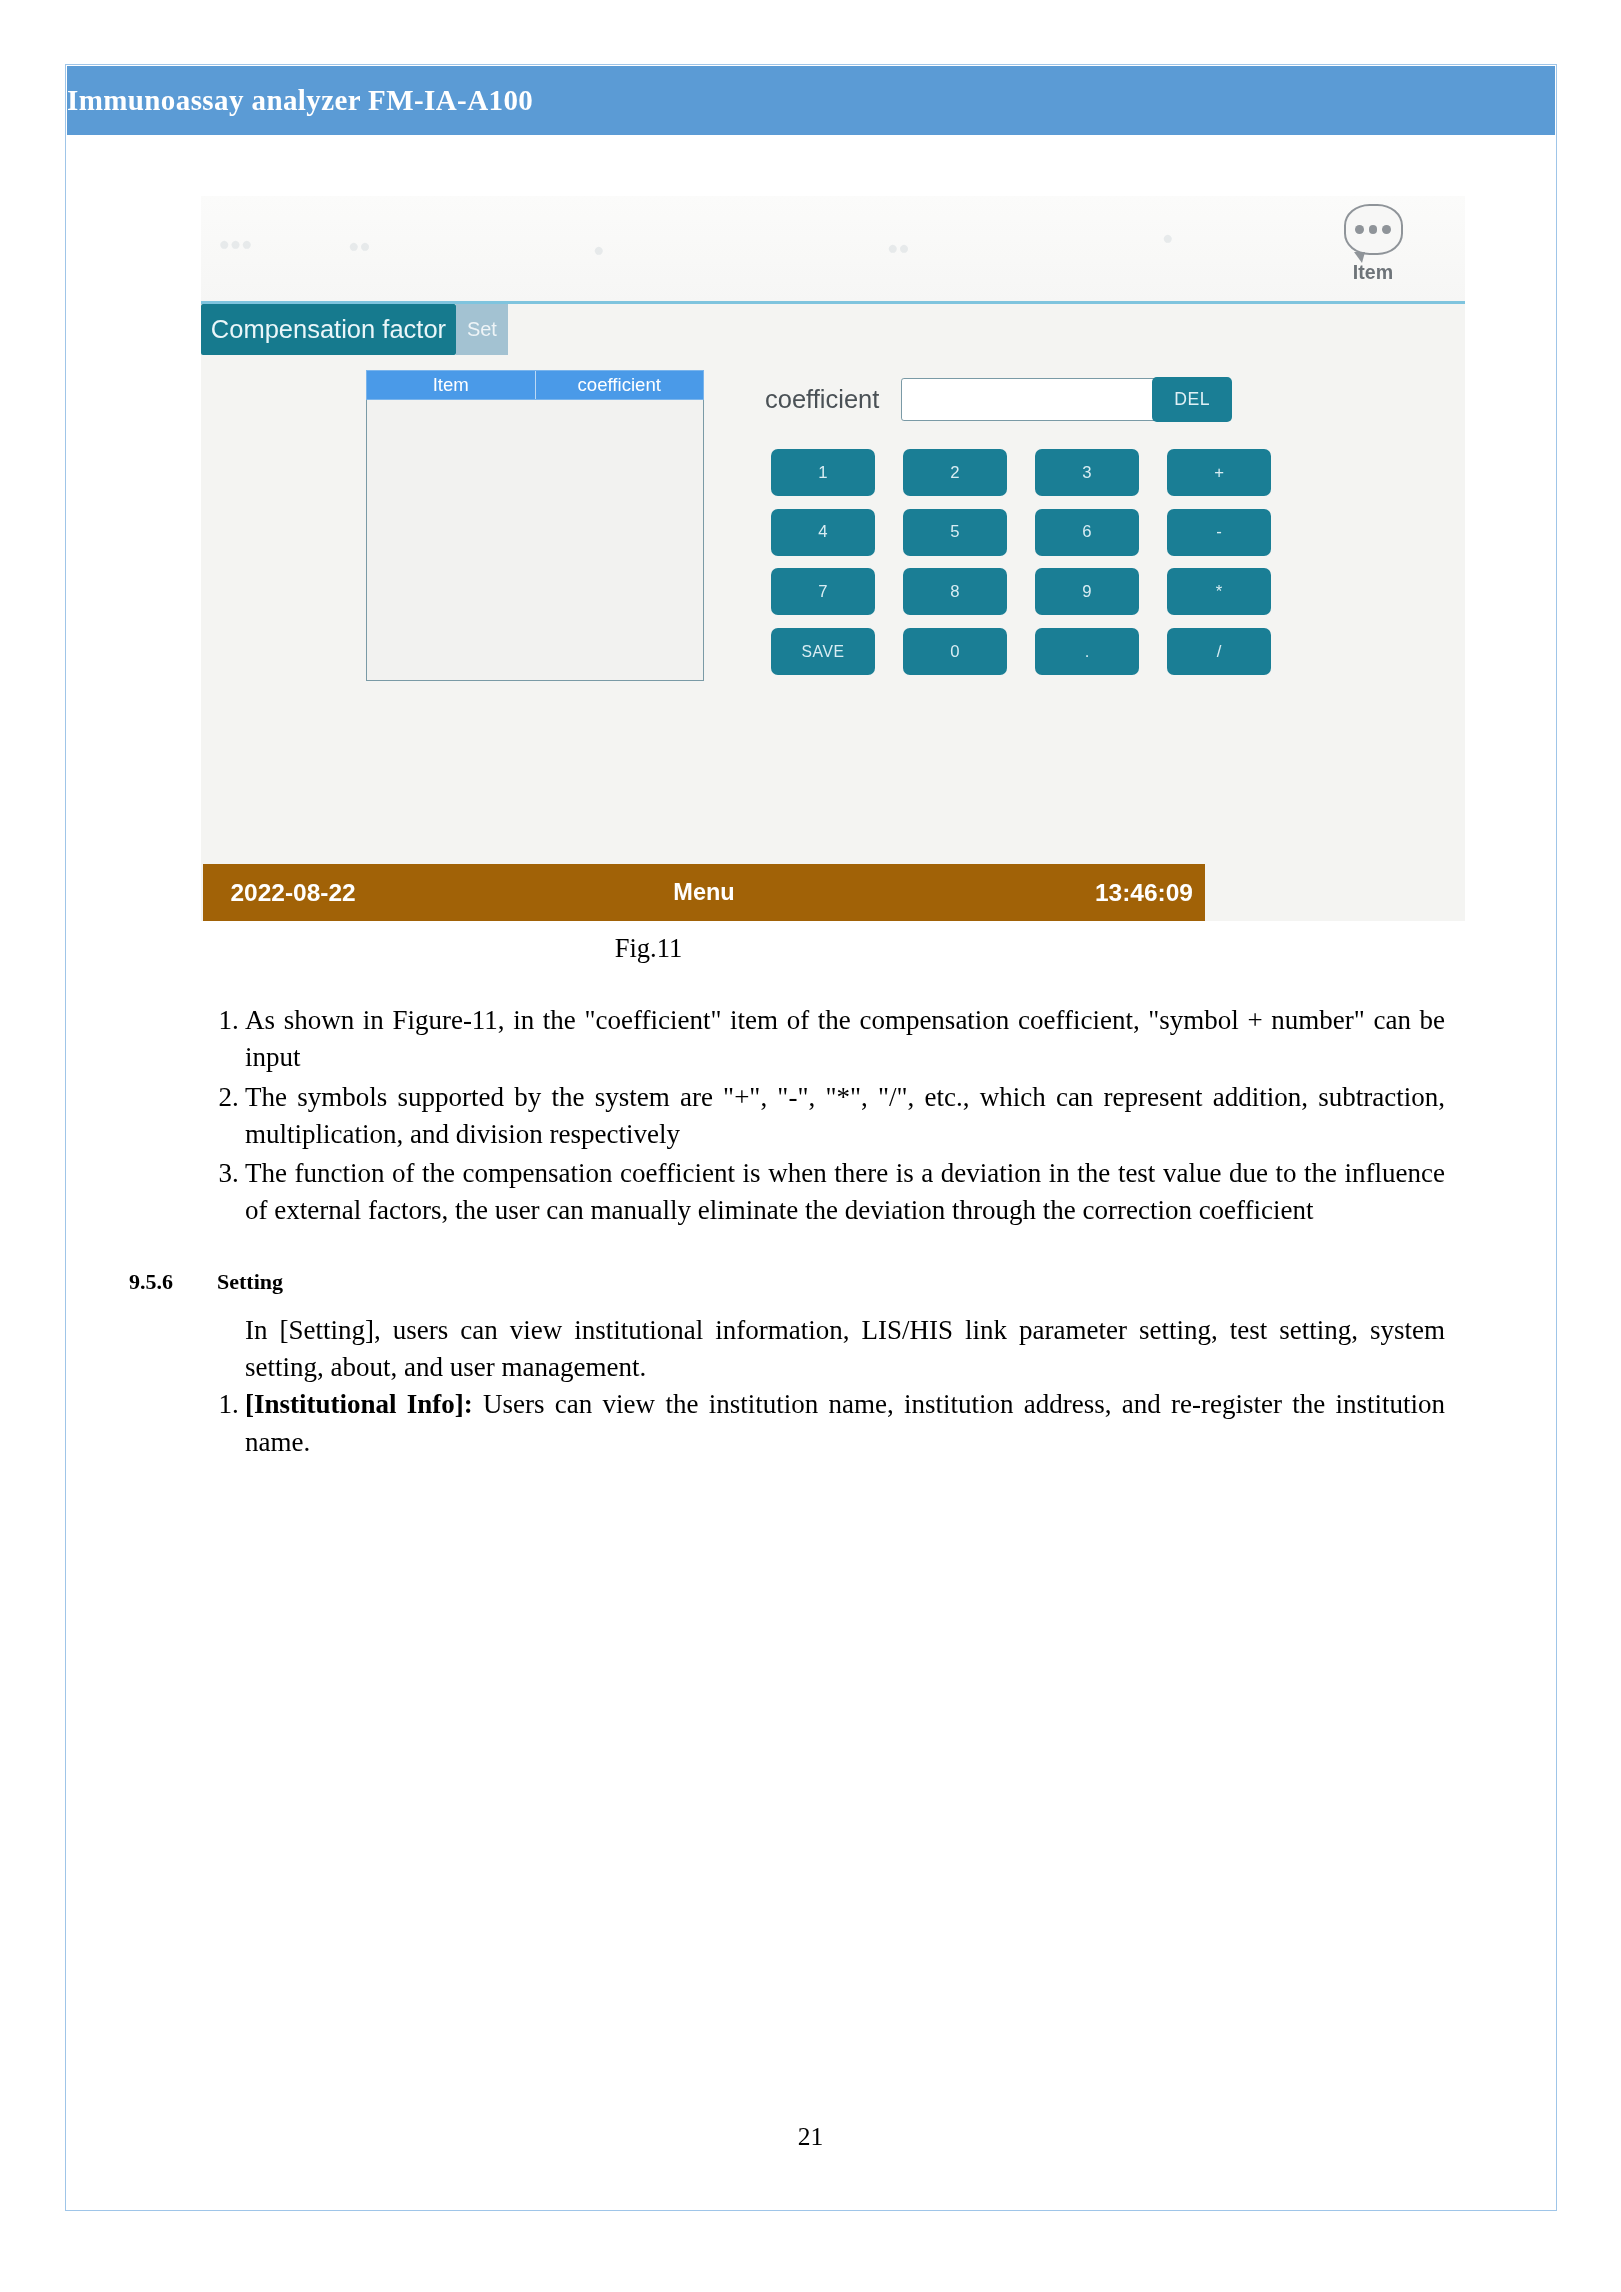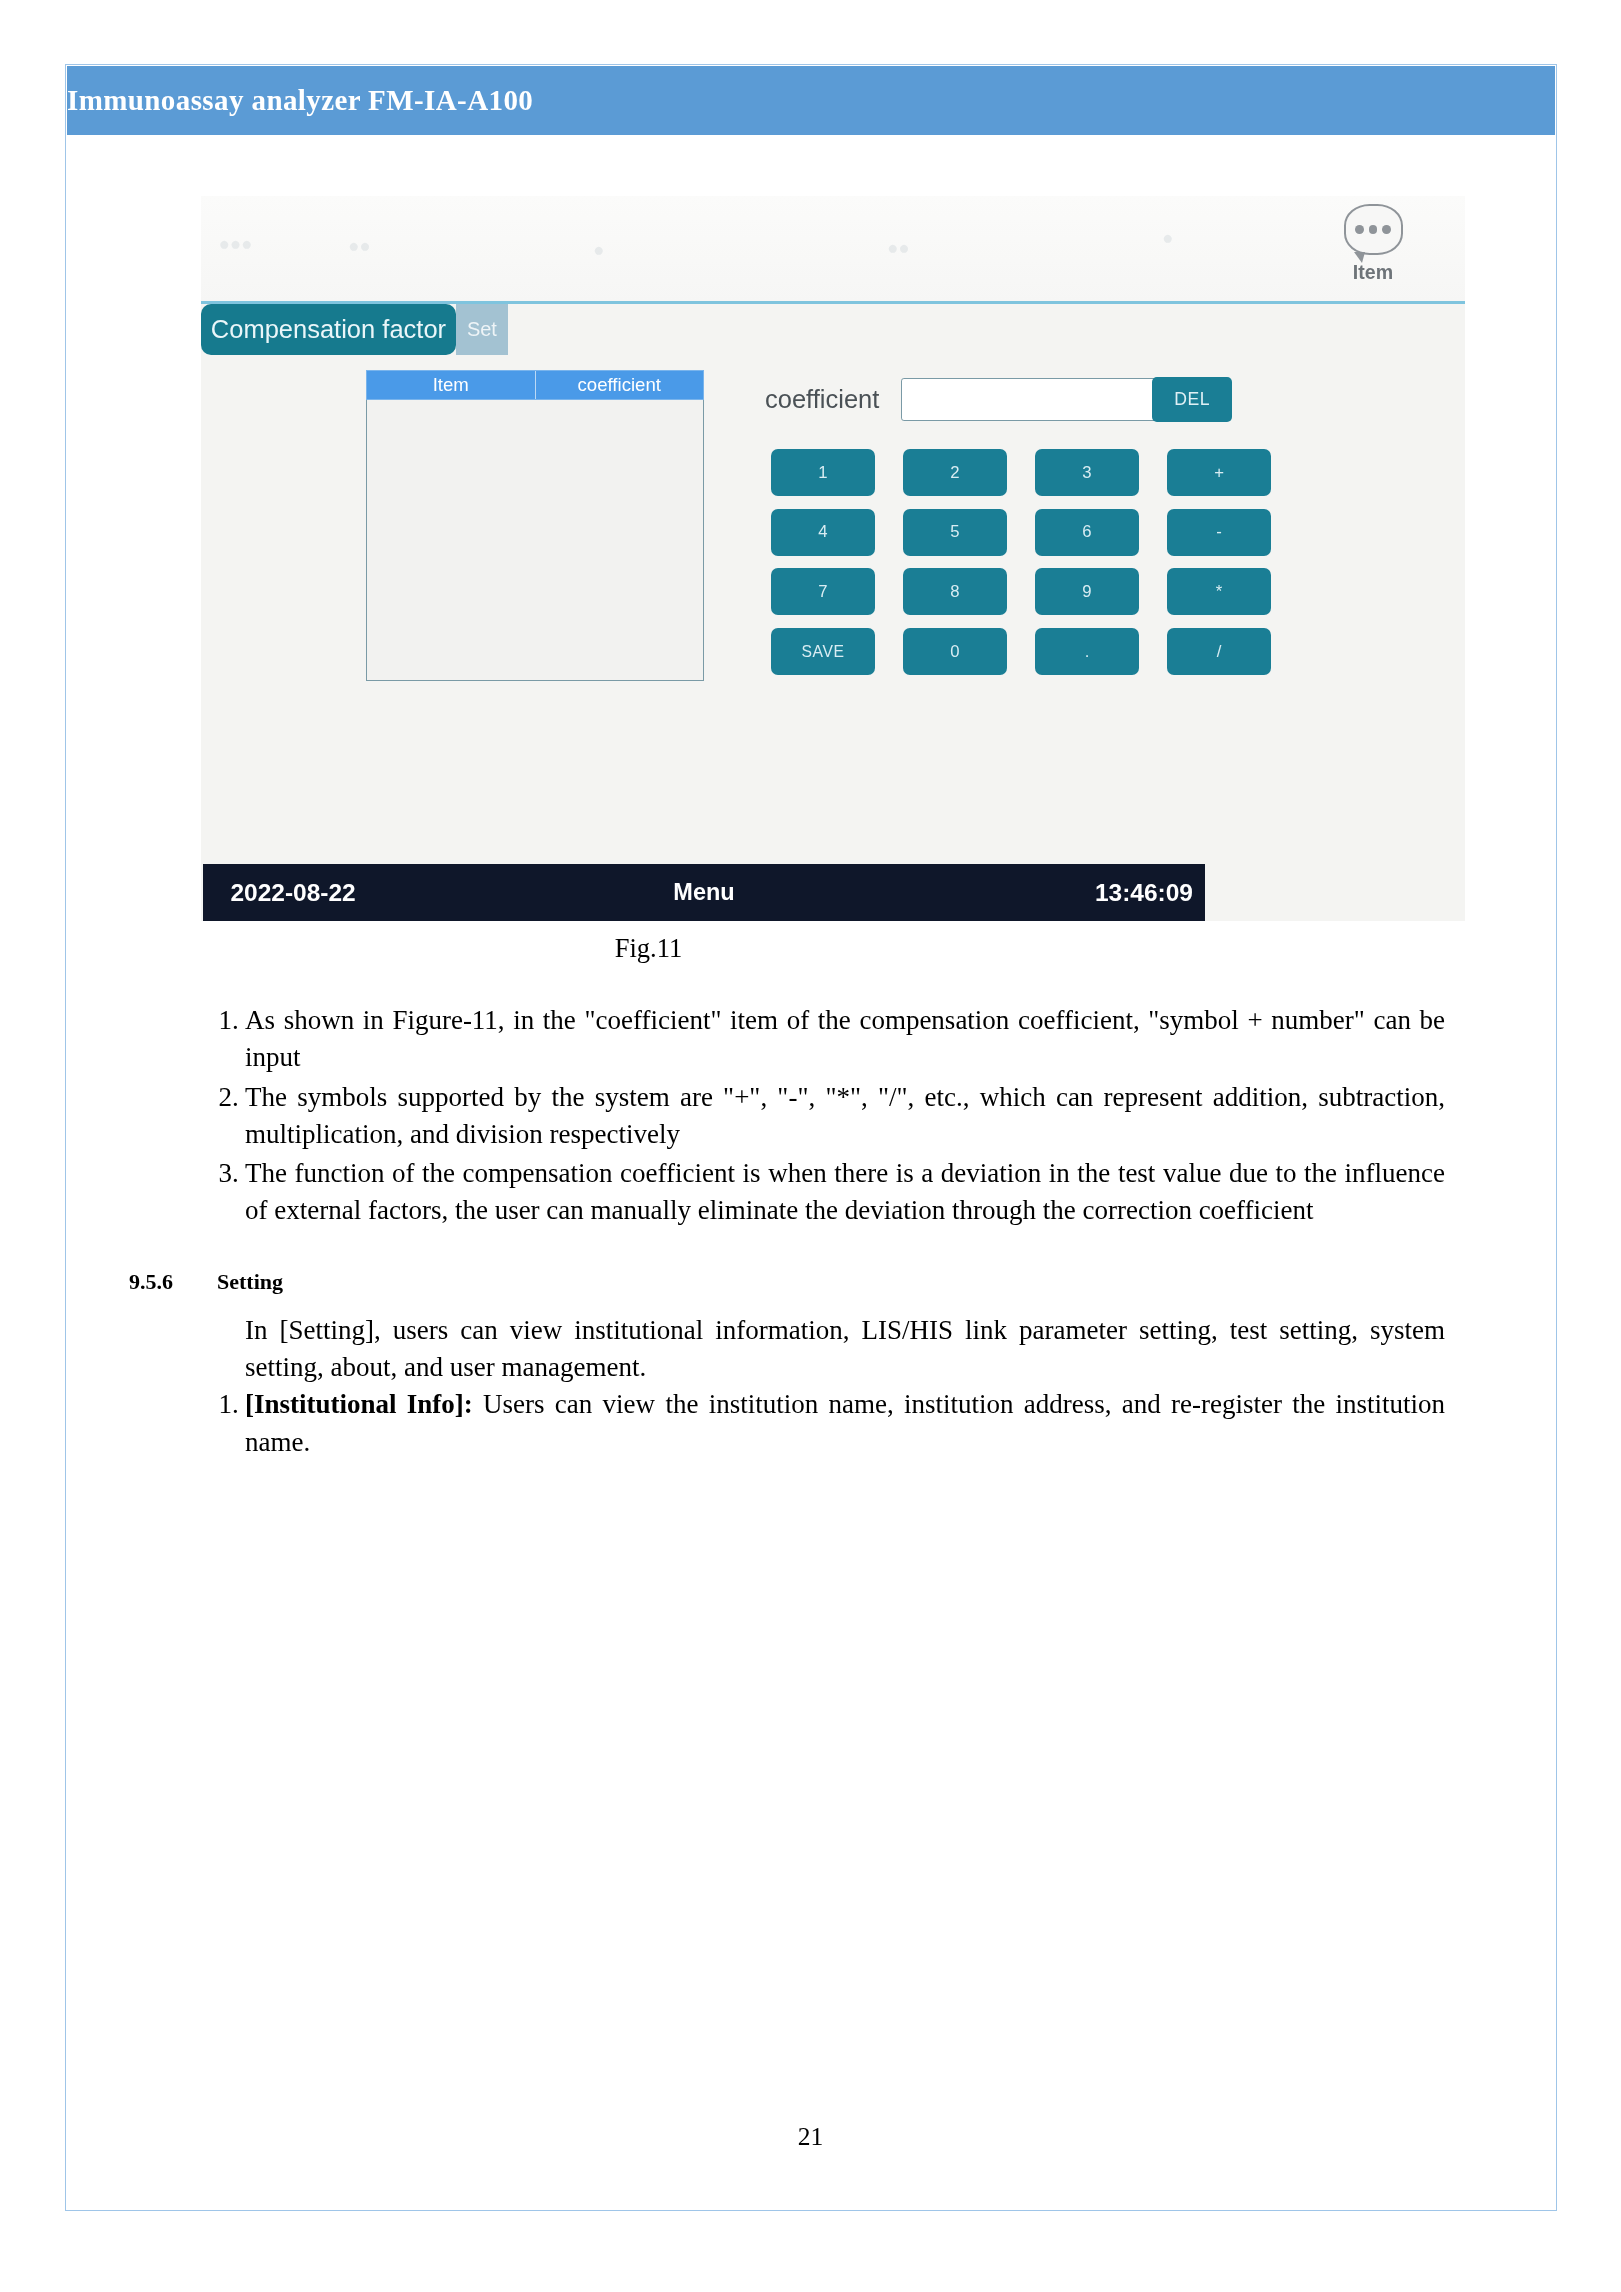--- a/index.html
+++ b/index.html
@@ -104,21 +104,21 @@
   
   .tabs{
     position:absolute;left:0;top:108px;
     height:51px;display:flex;align-items:stretch;
   }
   .tab-active{
     background:#167a8e;color:#eaf6f9;
     font-family:"Liberation Sans", sans-serif;
     font-size:25.5px;
     display:flex;align-items:center;padding:0 9.8px;
-    border-radius:10px;
+    border-radius:2px;
   }
   .tab-set{
     background:#a3c2d2;color:#eef4f7;
     font-family:"Liberation Sans", sans-serif;
     font-size:20px;
     display:flex;align-items:center;padding:0 11px;
   }
 
   
   .table-pane{
@@ -189,21 +189,21 @@
     display:flex;align-items:center;justify-content:center;
     font-family:"Liberation Sans", sans-serif;
     font-size:16.7px;
   }
   .key.save{font-size:15.7px;letter-spacing:0.6px;}
 
   
   .dev-status{
     position:absolute;left:2px;bottom:0;
     width:1002px;height:57px;
-    background:#0f172a;
+    background:#a16207;
     display:flex;align-items:center;
     color:#ffffff;
     font-family:"Liberation Sans", sans-serif;
     font-size:24.5px;font-weight:bold;justify-content:center;
   }
   .st-date{margin-left:27.4px;}
   .st-menu{position:absolute;left:0;right:0;text-align:center;font-size:23.5px;}
   .st-time{margin-left:auto;margin-right:12px;}
 
   

